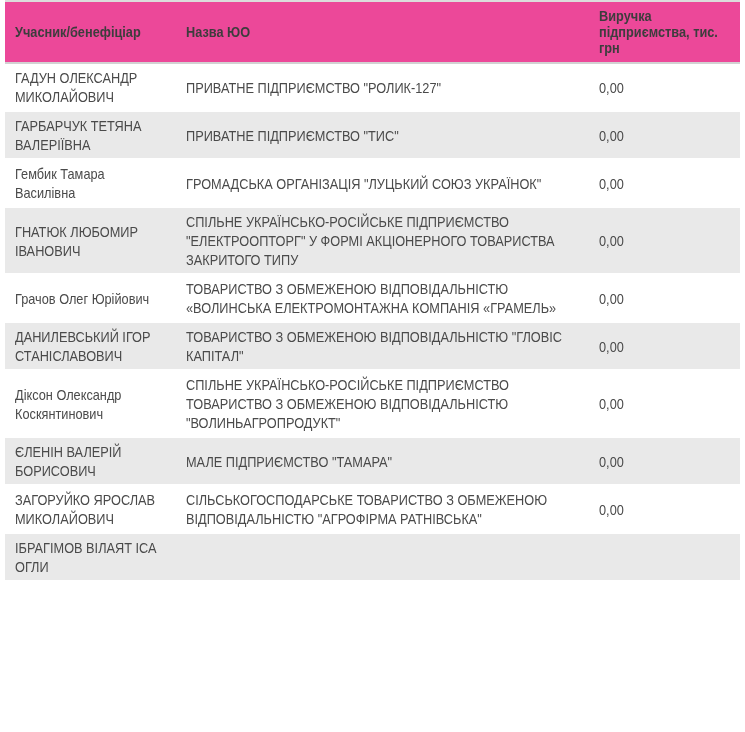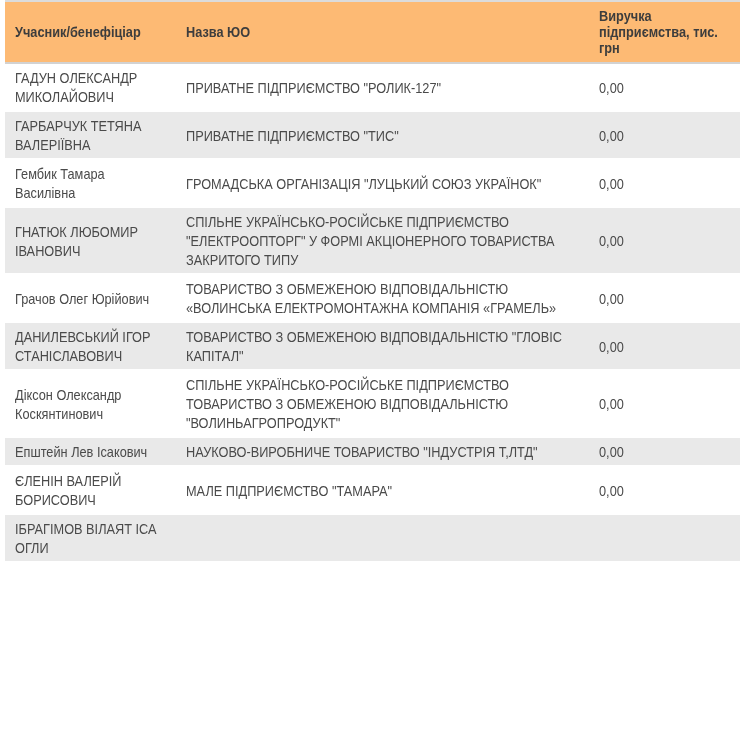--- a/index.html
+++ b/index.html
@@ -24,21 +24,21 @@
   
   .cnd {
     display: inline-block;
     width: 117.6%;
     transform: scaleX(0.85);
     transform-origin: 0 50%;
   }
   thead th {
     border-top: 2px solid #dcdcdc;
     border-bottom: 2px solid #d2d2d2;
-    background: #fdba74;
+    background: #ec4899;
     font-size: 15px;
     font-weight: bold;
     color: #3d3d3d;
     text-align: left;
     vertical-align: middle;
     padding: 6px 10px;
     line-height: 16px;
   }
   tbody td {
     font-size: 15px;
@@ -156,44 +156,44 @@
     </td>
     <td>
       <span class="cnd">СПІЛЬНЕ УКРАЇНСЬКО-РОСІЙСЬКЕ ПІДПРИЄМСТВО ТОВАРИСТВО З ОБМЕЖЕНОЮ ВІДПОВІДАЛЬНІСТЮ "ВОЛИНЬАГРОПРОДУКТ"</span>
     </td>
     <td>
       <span class="cnd">0,00</span>
     </td>
   </tr>
 
 
-  <tr>
-    <td>
-      <span class="cnd">Епштейн Лев Ісакович</span>
-    </td>
-    <td>
-      <span class="cnd">НАУКОВО-ВИРОБНИЧЕ ТОВАРИСТВО "ІНДУСТРІЯ Т,ЛТД"</span>
-    </td>
-    <td>
-      <span class="cnd">0,00</span>
-    </td>
-  </tr>
 
   <tr>
     <td>
       <span class="cnd">ЄЛЕНІН ВАЛЕРІЙ БОРИСОВИЧ</span>
     </td>
     <td>
       <span class="cnd">МАЛЕ ПІДПРИЄМСТВО "ТАМАРА"</span>
     </td>
     <td>
       <span class="cnd">0,00</span>
     </td>
   </tr>
 
+  <tr>
+    <td>
+      <span class="cnd">ЗАГОРУЙКО ЯРОСЛАВ МИКОЛАЙОВИЧ</span>
+    </td>
+    <td>
+      <span class="cnd">СІЛЬСЬКОГОСПОДАРСЬКЕ ТОВАРИСТВО З ОБМЕЖЕНОЮ ВІДПОВІДАЛЬНІСТЮ "АГРОФІРМА РАТНІВСЬКА"</span>
+    </td>
+    <td>
+      <span class="cnd">0,00</span>
+    </td>
+  </tr>
 
   <tr>
     <td>
       <span class="cnd">ІБРАГІМОВ ВІЛАЯТ ІСА ОГЛИ</span>
     </td>
     <td>
       
     </td>
     <td>
       

